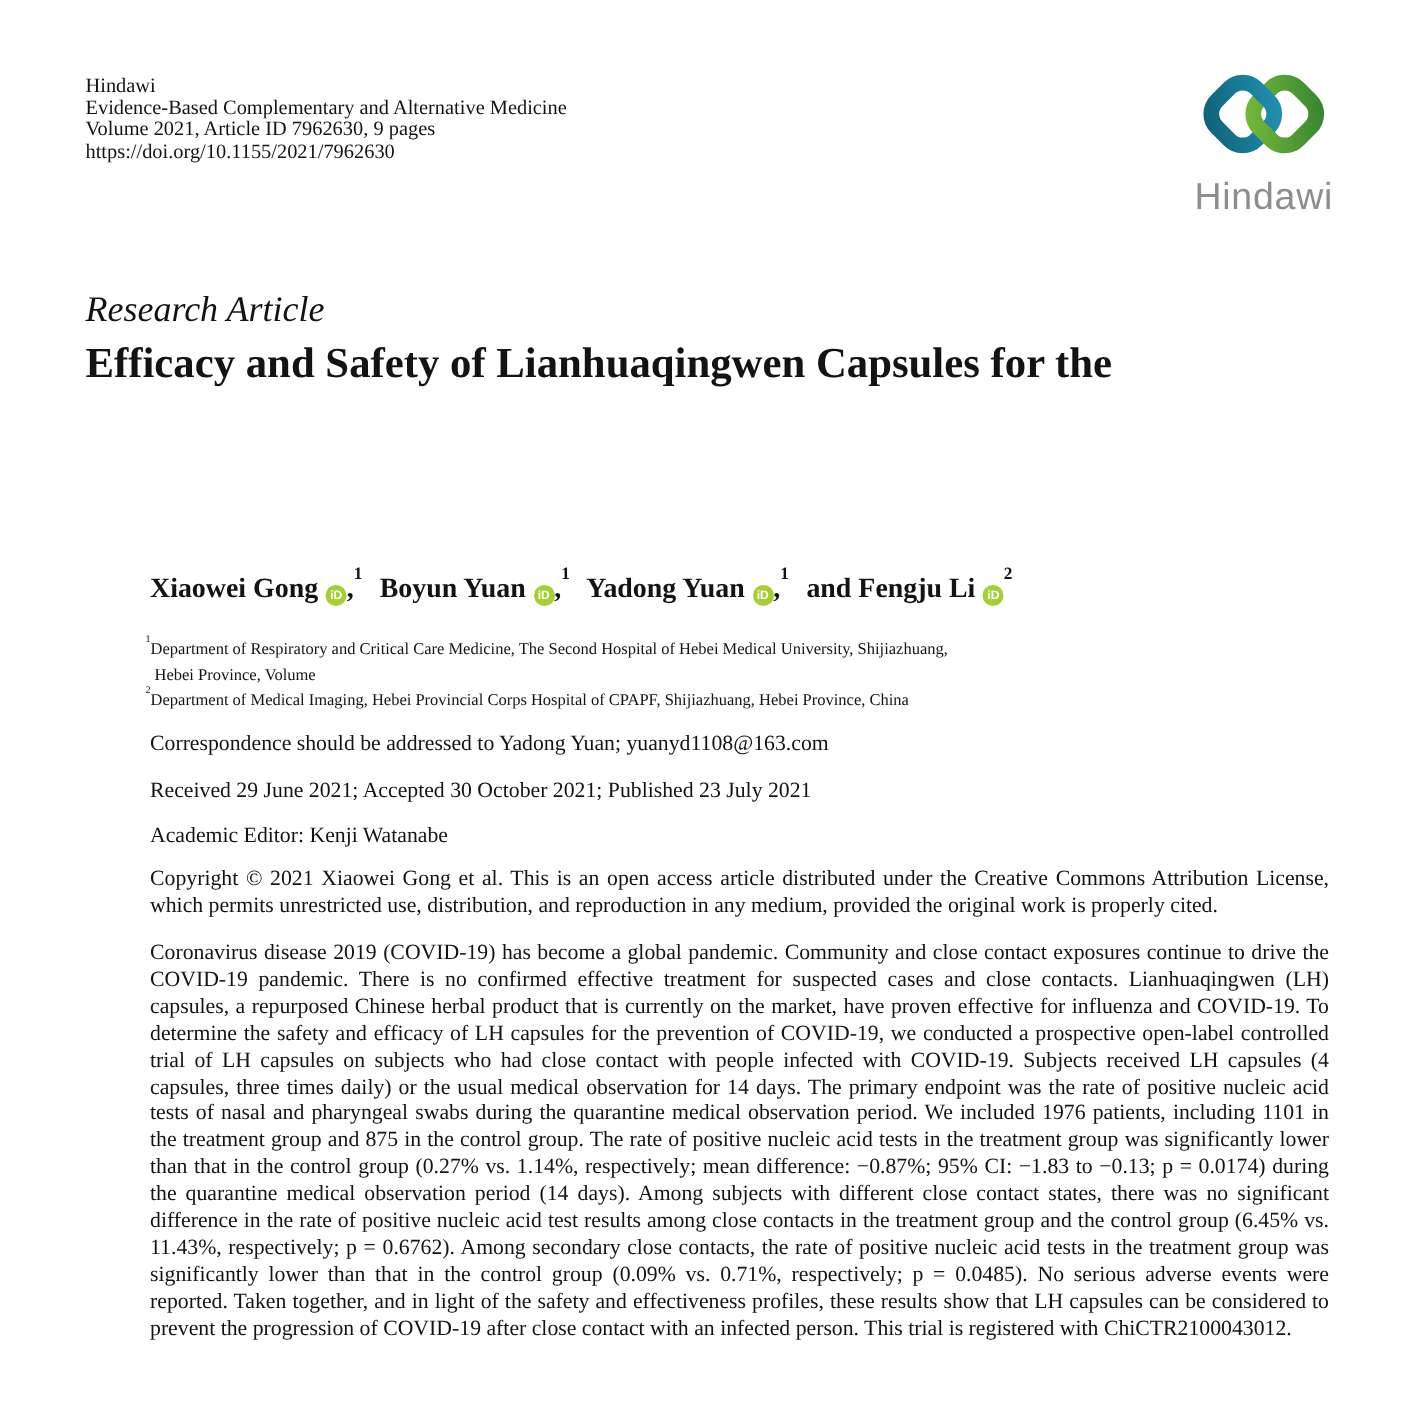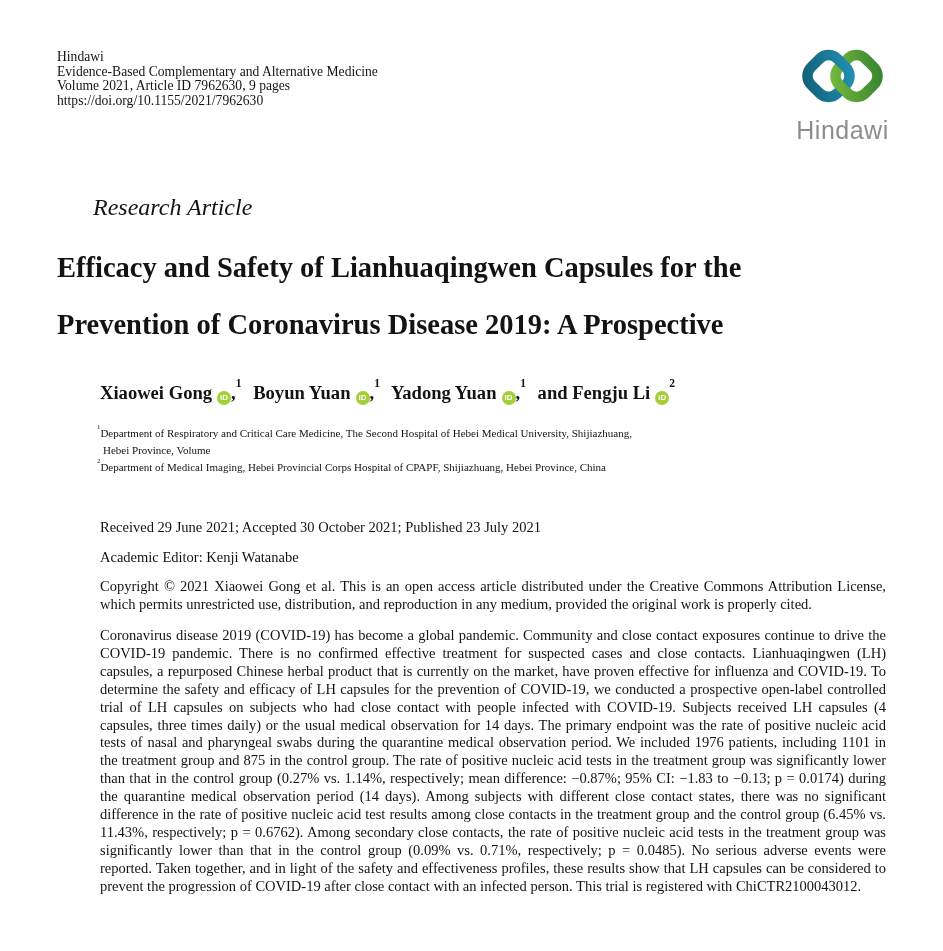--- a/index.html
+++ b/index.html
@@ -22,23 +22,23 @@
   .wordmark {
     font-family: "Liberation Sans", sans-serif;
     font-size: 25px;
     color: #8d8d8d;
     letter-spacing: 0.5px;
     margin-top: 2px;
     line-height: 26px;
   }
 
   
-  .article-type { left: 57px; top: 194px; font-size: 24px; font-style: italic; margin-left: 36px; }
+  .article-type { left: 57px; top: 194px; font-size: 24px; font-style: italic; }
   .title { left: 57px; top: 227px; font-size: 28.5px; font-weight: bold; line-height: 32.4px; }
-  .title .t-line { white-space: nowrap; margin-top: 25px; }
+  .title .t-line { white-space: nowrap; }
 
   
   .authors { left: 100px; top: 382px; font-size: 18.6px; font-weight: bold; white-space: nowrap; }
   .author { margin-right: 7px; }
   .orcid {
     display: inline-block;
     width: 14px; height: 14px;
     border-radius: 50%;
     background: #a6ce39;
     color: #ffffff;
@@ -108,35 +108,35 @@
         <rect x="42" y="16.5" width="37" height="37" rx="12.5" fill="none" stroke="url(#gGreen)" stroke-width="10.5" transform="rotate(45 60.5 35)"></rect>
       </g>
     </svg>
     <div class="wordmark" style="color: rgb(141, 141, 141);">Hindawi</div>
   </div>
 
   <div class="abs article-type">Research Article</div>
 
   <div class="abs title">
     <div class="t-line">Efficacy and Safety of Lianhuaqingwen Capsules for the</div>
-    <div class="t-line">Prevention of Coronavirus Disease 2019: A Prospective</div>
   </div>
 
   <div class="abs authors">
     <span class="author"><span>Xiaowei Gong</span><span class="orcid" style="background: rgb(166, 206, 57);">iD</span><span>,</span><sup>1</sup></span>
     <span class="author"><span>Boyun Yuan</span><span class="orcid" style="background: rgb(166, 206, 57);">iD</span><span>,</span><sup>1</sup></span>
     <span class="author"><span>Yadong Yuan</span><span class="orcid" style="background: rgb(166, 206, 57);">iD</span><span>,</span><sup>1</sup></span>
     <span class="author"><span>and </span><span>Fengju Li</span><span class="orcid" style="background: rgb(166, 206, 57);">iD</span><sup>2</sup></span>
   </div>
 
   <div class="abs affiliations">
     <div><sup>1</sup><span>Department of Respiratory and Critical Care Medicine, The Second Hospital of Hebei Medical University, Shijiazhuang,</span><br><span class="aff-cont">Hebei Province, Volume</span></div>
     <div><sup>2</sup><span>Department of Medical Imaging, Hebei Provincial Corps Hospital of CPAPF, Shijiazhuang, Hebei Province, China</span></div>
   </div>
 
+  <div class="abs body-line correspondence"><span>Correspondence should be addressed to Yadong Yuan; </span><span class="email">yuanyd1108@163.com</span></div>
 
   <div class="abs body-line dates">Received 29 June 2021; Accepted 30 October 2021; Published 23 July 2021</div>
 
   <div class="abs body-line editor">Academic Editor: Kenji Watanabe</div>
 
   <div class="abs body-line copyright">Copyright © 2021 Xiaowei Gong et al. This is an open access article distributed under the Creative Commons Attribution License, which permits unrestricted use, distribution, and reproduction in any medium, provided the original work is properly cited.</div>
 
   <div class="abs body-line abstract-p">Coronavirus disease 2019 (COVID-19) has become a global pandemic. Community and close contact exposures continue to drive the COVID-19 pandemic. There is no confirmed effective treatment for suspected cases and close contacts. Lianhuaqingwen (LH) capsules, a repurposed Chinese herbal product that is currently on the market, have proven effective for influenza and COVID-19. To determine the safety and efficacy of LH capsules for the prevention of COVID-19, we conducted a prospective open-label controlled trial of LH capsules on subjects who had close contact with people infected with COVID-19. Subjects received LH capsules (4 capsules, three times daily) or the usual medical observation for 14 days. The primary endpoint was the rate of positive nucleic acid tests of nasal and pharyngeal swabs during the quarantine medical observation period. We included 1976 patients, including 1101 in the treatment group and 875 in the control group. The rate of positive nucleic acid tests in the treatment group was significantly lower than that in the control group (0.27% vs. 1.14%, respectively; mean difference: −0.87%; 95% CI: −1.83 to −0.13; p = 0.0174) during the quarantine medical observation period (14 days). Among subjects with different close contact states, there was no significant difference in the rate of positive nucleic acid test results among close contacts in the treatment group and the control group (6.45% vs. 11.43%, respectively; p = 0.6762). Among secondary close contacts, the rate of positive nucleic acid tests in the treatment group was significantly lower than that in the control group (0.09% vs. 0.71%, respectively; p = 0.0485). No serious adverse events were reported. Taken together, and in light of the safety and effectiveness profiles, these results show that LH capsules can be considered to prevent the progression of COVID-19 after close contact with an infected person. This trial is registered with ChiCTR2100043012.</div>
 
 </div>

